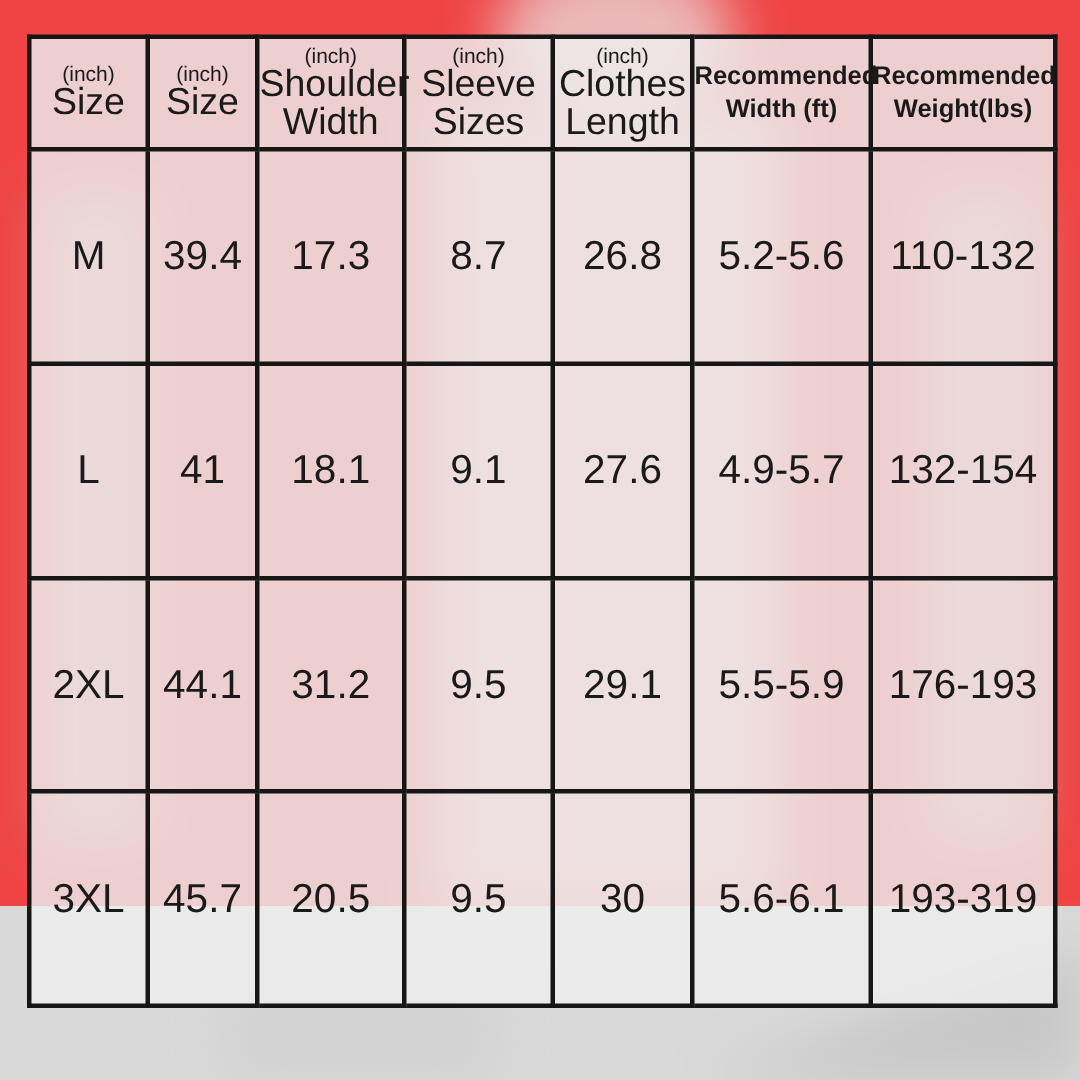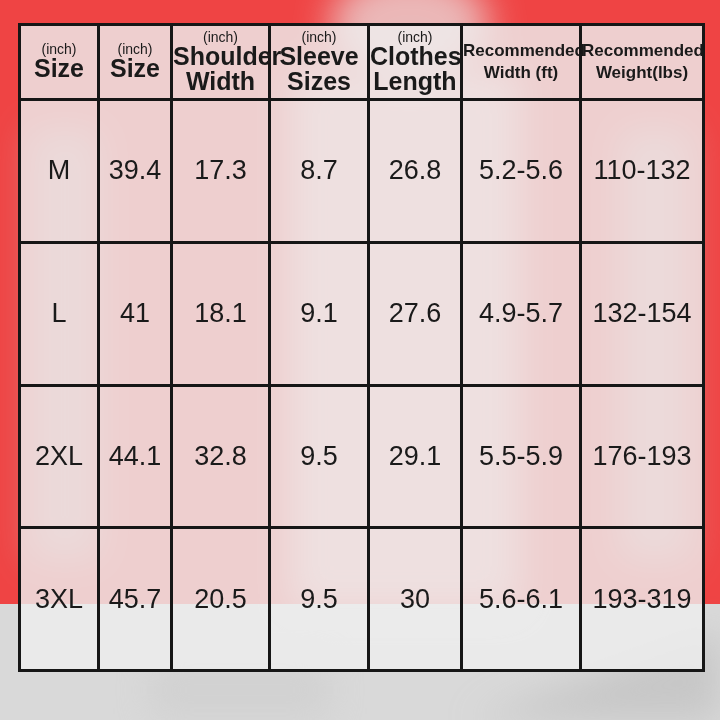--- a/index.html
+++ b/index.html
@@ -43,21 +43,21 @@
   }
   tr.header-row { height: 75px; }
   .unit {
     font-size: 14px;
     font-weight: normal;
     line-height: 1.0;
     color: #1a1a1a;
   }
   .hlabel {
     font-size: 25px;
-    font-weight: bold;
+    font-weight: normal;
     line-height: 1.02;
     color: #1a1a1a;
   }
   .hlabel-small {
     font-size: 17px;
     font-weight: bold;
     line-height: 1.3;
     color: #1a1a1a;
   }
   td.cell {
@@ -151,21 +151,21 @@
         <td class="cell">9.1</td>
         <td class="cell">27.6</td>
         <td class="cell">4.9-5.7</td>
         <td class="cell">132-154</td>
       </tr>
 
 
       <tr>
         <td class="cell">2XL</td>
         <td class="cell">44.1</td>
-        <td class="cell">32.8</td>
+        <td class="cell">31.2</td>
         <td class="cell">9.5</td>
         <td class="cell">29.1</td>
         <td class="cell">5.5-5.9</td>
         <td class="cell">176-193</td>
       </tr>
 
       <tr>
         <td class="cell">3XL</td>
         <td class="cell">45.7</td>
         <td class="cell">20.5</td>

